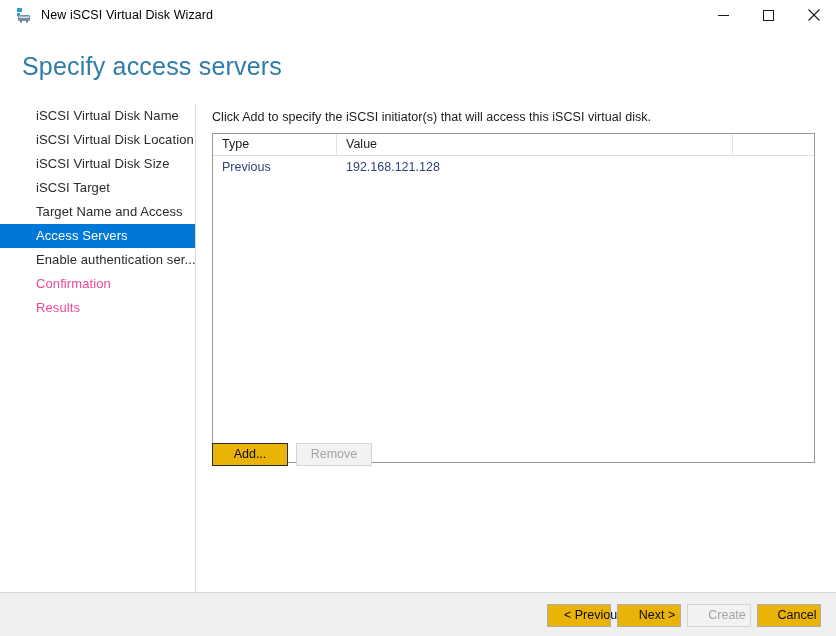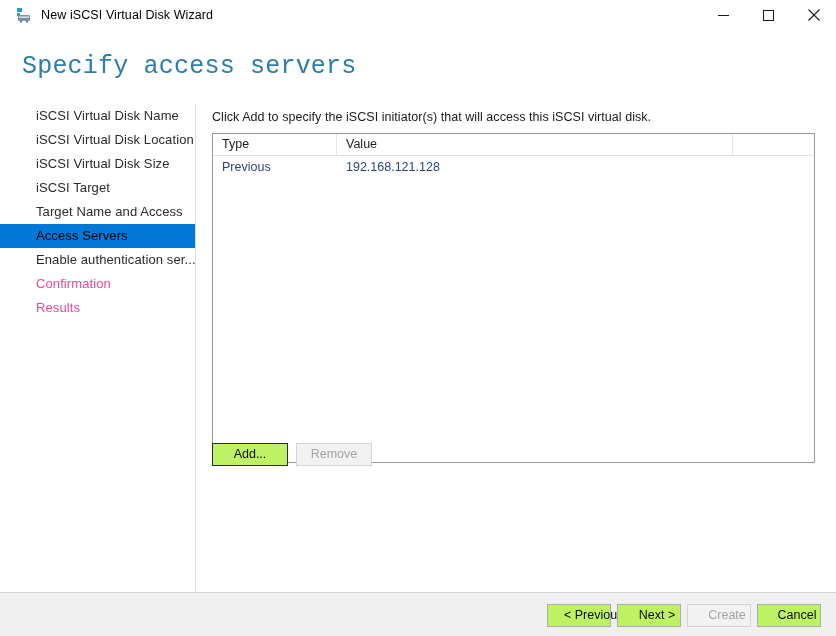--- a/index.html
+++ b/index.html
@@ -63,21 +63,20 @@
   
   .page-heading {
     position: absolute;
     left: 22px;
     top: 52px;
     font-size: 25px;
     font-weight: 400;
     color: #2E7CA8;
     letter-spacing: 0.2px;
     white-space: nowrap;
-    font-family: Liberation Mono, monospace;
   }
 
   
   .sidebar {
     position: absolute;
     left: 0;
     top: 104px;
     width: 195px;
     height: 488px;
   }
@@ -95,21 +94,21 @@
     padding-left: 36px;
     font-size: 13px;
     color: #2b2b2b;
     white-space: nowrap;
     overflow: hidden;
     letter-spacing: 0.1px;
     box-sizing: border-box;
   }
   .nav-item.selected {
     background: #0078D7;
-    color: #000000;
+    color: #ffffff;
   }
   .nav-item.disabled {
     color: #ec4899;
   }
 
   
   .main {
     position: absolute;
     left: 212px;
     top: 104px;
@@ -169,21 +168,21 @@
     overflow: hidden;
   }
   .lv-td.col-type  { width: 124px; }
   .lv-td.col-value { width: 396px; }
 
   
   .btn {
     font-family: "Liberation Sans", sans-serif;
     font-size: 12.5px;
     color: #0d0d0d;
-    background: #bef264;
+    background: #eab308;
     border: 1px solid #adadad;
     height: 23px;
     line-height: 21px;
     padding: 0;
     text-align: center;
     box-sizing: border-box;
     cursor: default;
     white-space: nowrap;
   }
   .btn.focused {

